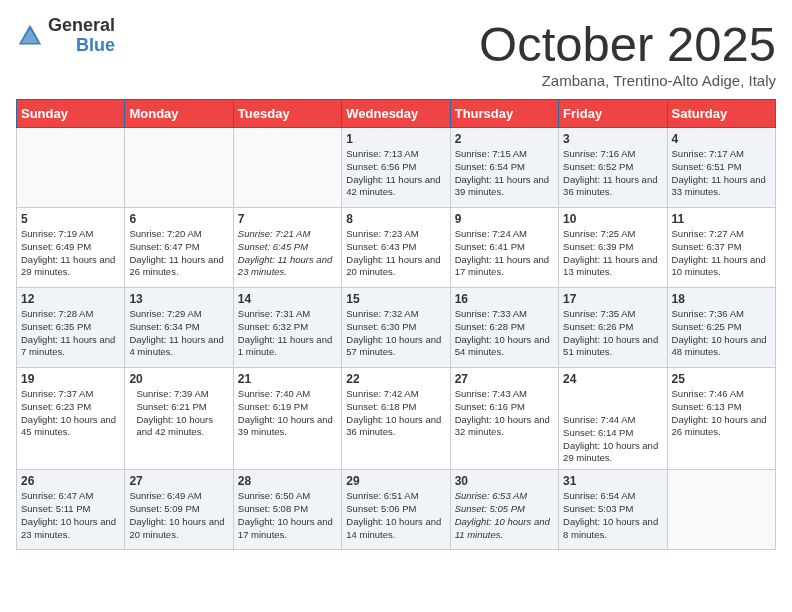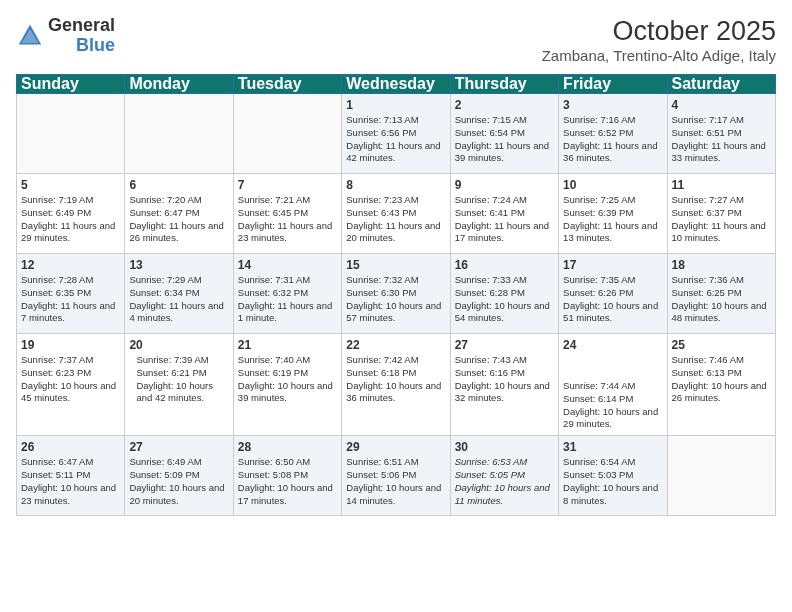--- a/index.html
+++ b/index.html
@@ -28,39 +28,39 @@
       text-align: right;
     }
     .logo-general { color: #333; }
     .logo-blue { color: #3a7fc1; }
     .logo-icon {
       width: 28px;
       height: 28px;
     }
     .title-block { text-align: right; }
     .month-title {
-      font-size: 27px;
+      font-size: 49px;
       color: #333;
       font-weight: normal;
     }
     .subtitle {
       font-size: 15px;
       color: #555;
     }
     table {
       width: 100%;
       border-collapse: collapse;
       table-layout: fixed;
     }
     thead tr th {
-      background-color: #0f766e;
+      background-color: #ef4444;
       color: #fff;
-      font-size: 16px;
+      font-size: 13px;
       font-weight: bold;
-      padding: 0 4px;
+      padding: 6px 4px;
       text-align: left;
       border: 1px solid #2a6aaa;
     }
     tbody tr td {
       border: 1px solid #ccc;
       vertical-align: top;
       padding: 4px;
       font-size: 10px;
       color: #333;
       height: 80px;
@@ -156,21 +156,21 @@
 Daylight: 11 hours and 29 minutes.</div>
         </td>
         <td>
           <div class="day-number">6</div>
           <div class="cell-info" style="white-space: pre-line;">Sunrise: 7:20 AM
 Sunset: 6:47 PM
 Daylight: 11 hours and 26 minutes.</div>
         </td>
         <td>
           <div class="day-number">7</div>
-          <div class="cell-info" style="white-space: pre-line;">Sunrise: 7:21 AM
+          <div class="cell-info" style="white-space: pre-line; font-style: italic;">Sunrise: 7:21 AM
 Sunset: 6:45 PM
 Daylight: 11 hours and 23 minutes.</div>
         </td>
         <td>
           <div class="day-number">8</div>
           <div class="cell-info" style="white-space: pre-line;">Sunrise: 7:23 AM
 Sunset: 6:43 PM
 Daylight: 11 hours and 20 minutes.</div>
         </td>
         <td>

